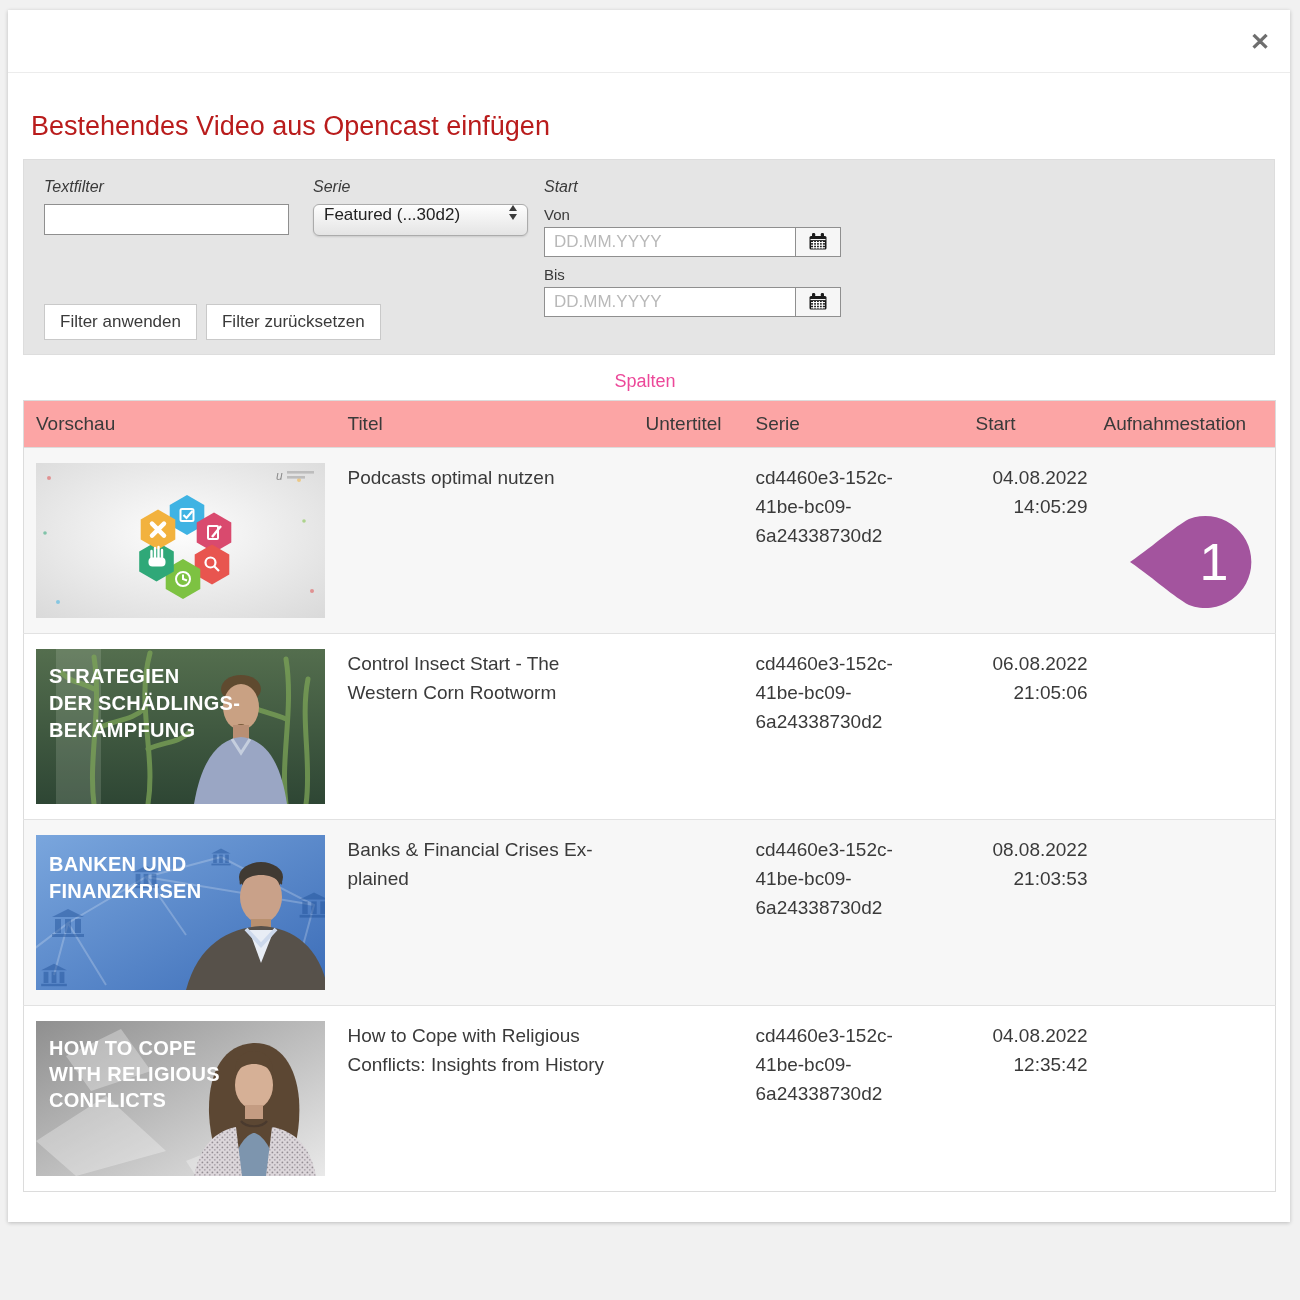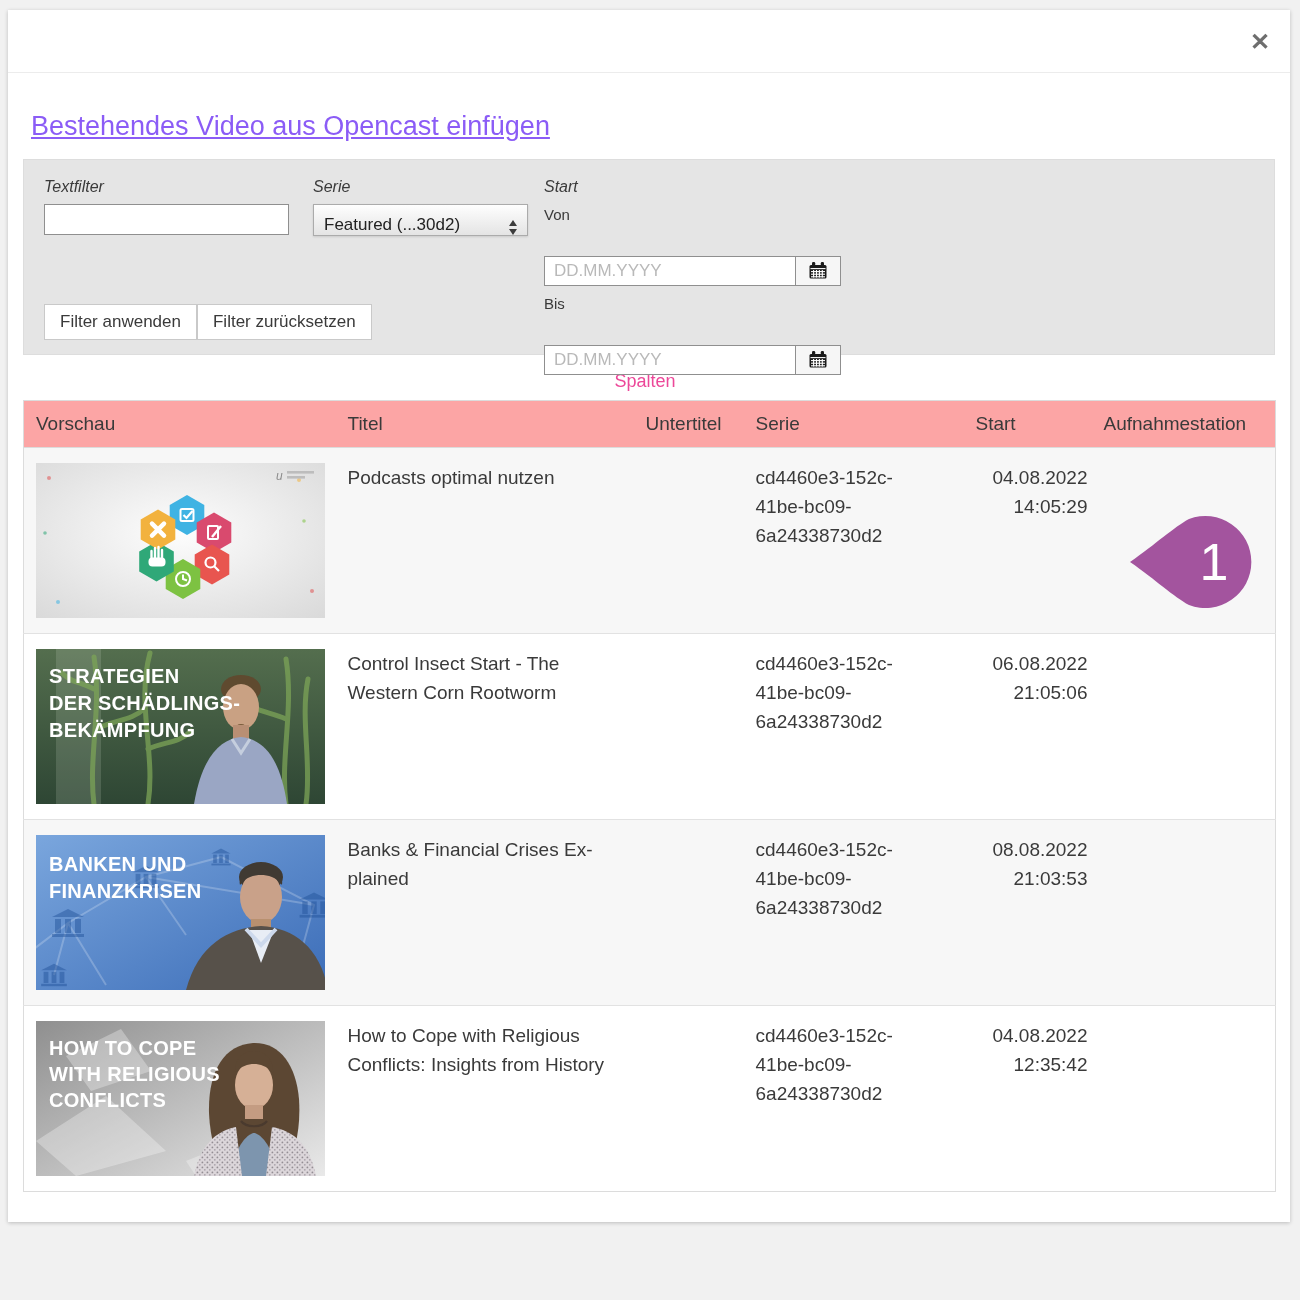--- a/index.html
+++ b/index.html
@@ -16,60 +16,60 @@
     background:#fff;box-shadow:0 1px 4px rgba(0,0,0,.22);overflow:hidden;
   }
   .modal-header{height:62px;border-bottom:1px solid #ececec;position:relative;}
   .close-btn{
     position:absolute;right:18px;top:18px;background:none;border:none;cursor:pointer;
     font-size:24px;font-weight:bold;color:#6e6e6e;line-height:1;padding:2px;
   }
   .modal-body{padding:0 15px 8px 15px;}
 
   h1.dialog-title{
-    margin:36px 8px 16px 8px;font-size:27px;line-height:34px;font-weight:400;color:#8b5cf6;text-decoration:underline;
+    margin:36px 8px 16px 8px;font-size:27px;line-height:34px;font-weight:400;color:#b91c1c;
   }
 
   
   .filter-panel{
     border:1px solid #ddd;background:#e5e5e5;position:relative;
     padding:18px 20px 14px 20px;height:196px;box-sizing:border-box;
   }
   .filter-cols{display:flex;}
   .fcol{display:flex;flex-direction:column;}
   .fcol.c1{width:269px;}
   .fcol.c2{width:231px;}
   .flabel{font-style:italic;font-size:16px;color:#3a3a3a;margin-bottom:8px;}
   .text-input{
     width:245px;height:31px;border:1px solid #8f8f8f;background:#fff;
     font-size:17px;padding:0 8px;box-sizing:border-box;outline:none;
   }
   
   .select{
-    width:215px;height:32px;box-sizing:border-box;border:1px solid #ababab;border-radius:0;
+    width:215px;height:32px;box-sizing:border-box;border:1px solid #ababab;border-radius:6px;
     background:linear-gradient(#fefefe,#e4e4e4);box-shadow:0 1px 2px rgba(0,0,0,.12);
-    display:flex;align-items:flex-end;justify-content:space-between;
+    display:flex;align-items:flex-start;justify-content:space-between;
     padding:0 10px;font-size:17px;color:#222;cursor:default;
   }
   .select-arrows{display:flex;flex-direction:column;gap:3px;margin-left:8px;}
   .select-arrows .up{width:0;height:0;border-left:4.5px solid transparent;border-right:4.5px solid transparent;border-bottom:6px solid #3c3c3c;}
   .select-arrows .down{width:0;height:0;border-left:4.5px solid transparent;border-right:4.5px solid transparent;border-top:6px solid #3c3c3c;}
 
   .sub-label{font-size:15px;color:#3a3a3a;margin:2px 0 4px 0;}
-  .datefield{display:flex;align-items:stretch;width:353px;margin-bottom:7px;margin-top:29px;}
+  .datefield{display:flex;align-items:stretch;width:353px;margin-bottom:7px;}
   .date-input{
     width:252px;height:30px;border:1px solid #8f8f8f;background:#fff;
     font-size:17px;padding:0 9px;box-sizing:border-box;outline:none;
   }
   .date-input::placeholder{color:#b9b9b9;}
   .cal-btn{
     width:46px;height:30px;box-sizing:border-box;border:1px solid #8f8f8f;margin-left:-1px;
     background:#f6f6f6;display:flex;align-items:center;justify-content:center;cursor:pointer;padding:0;
   }
-  .fbuttons{position:absolute;left:20px;bottom:14px;display:flex;}
+  .fbuttons{position:absolute;left:20px;bottom:14px;display:flex;gap:9px;}
   .btn{
     background:#fff;border:1px solid #c9c9c9;color:#3a3a3a;
     font-size:17px;font-family:inherit;padding:7px 15px;cursor:pointer;
   }
 
   
   .spalten{
     text-align:center;font-size:18px;color:#ec4899;margin:16px 8px 8px 0;cursor:pointer;
   }
   table.video-table{

